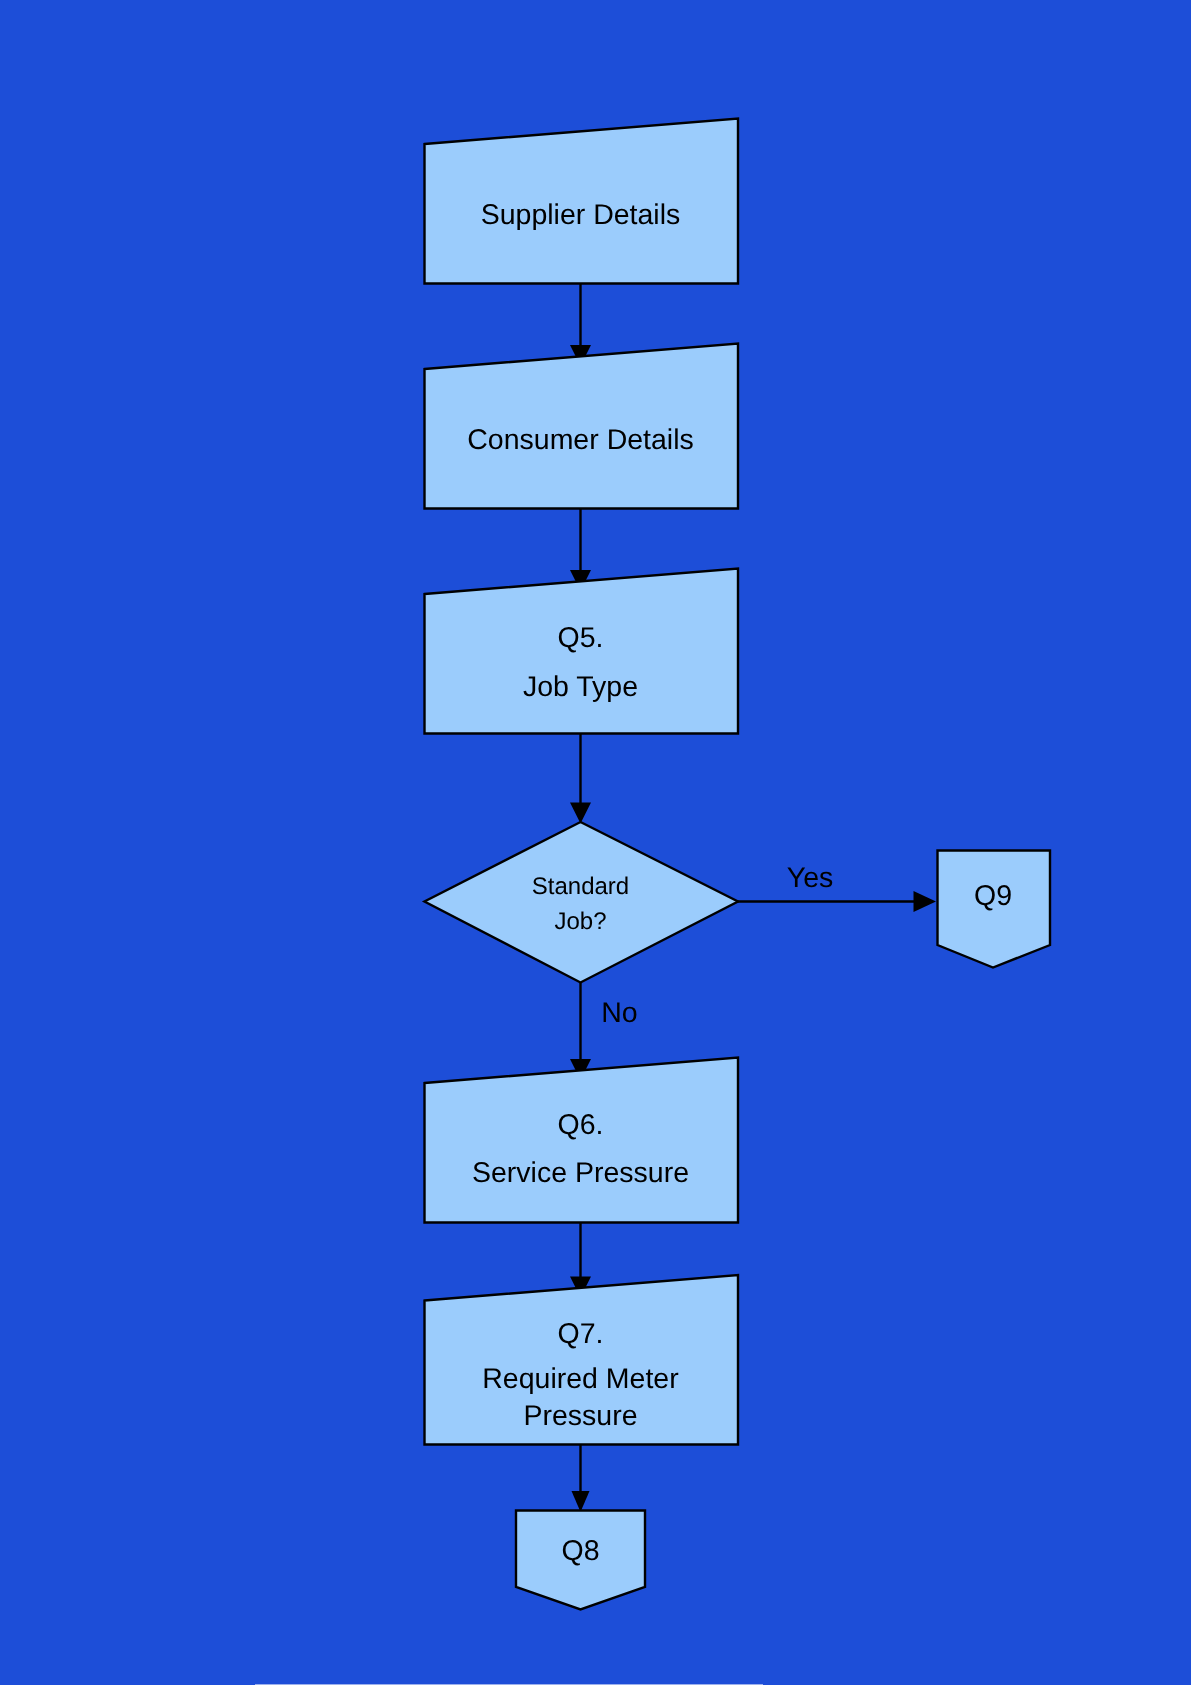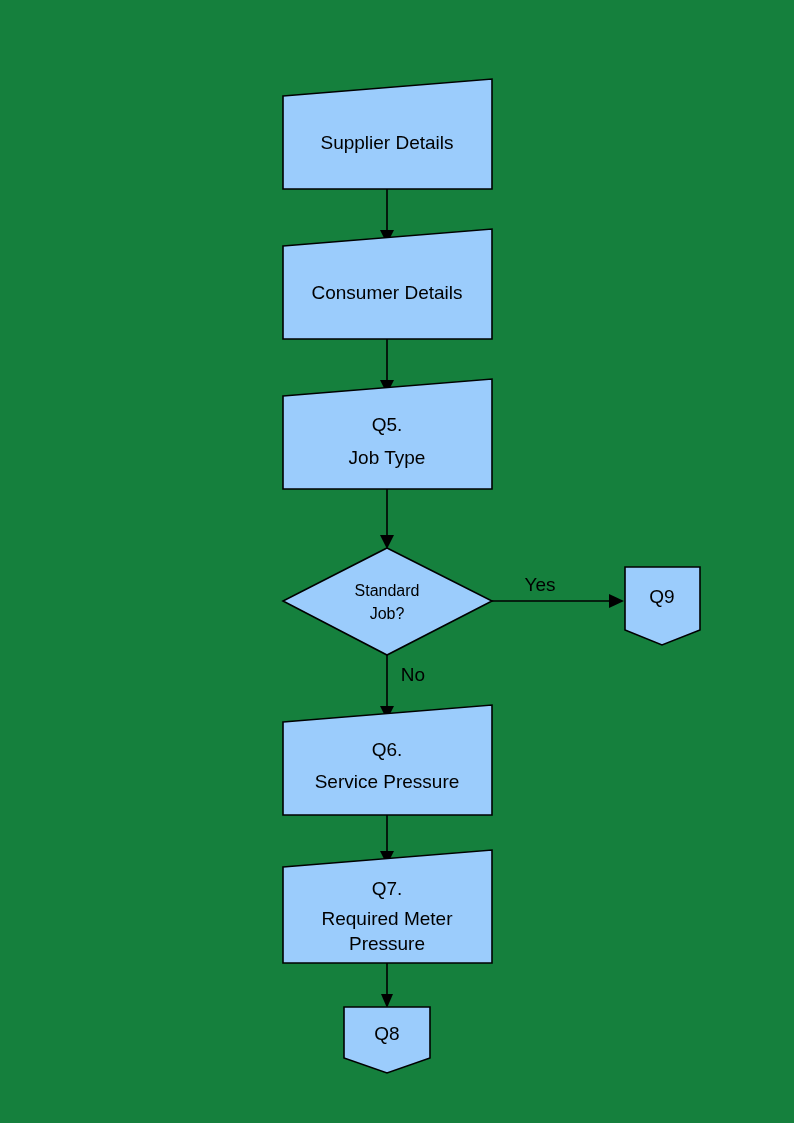--- a/index.html
+++ b/index.html
@@ -10,21 +10,21 @@
   body {
     width: 794px;
     height: 1123px;
     font-family: "Liberation Sans", sans-serif;
     overflow: hidden;
   }
   #flow-root {
     position: relative;
     width: 794px;
     height: 1123px;
-    background: #15803d;
+    background: #1d4ed8;
   }
   svg.flow-canvas {
     display: block;
     width: 794px;
     height: 1123px;
   }
   .node-shape {
     stroke: #000000;
     stroke-width: 1.6;
     stroke-linejoin: miter;

